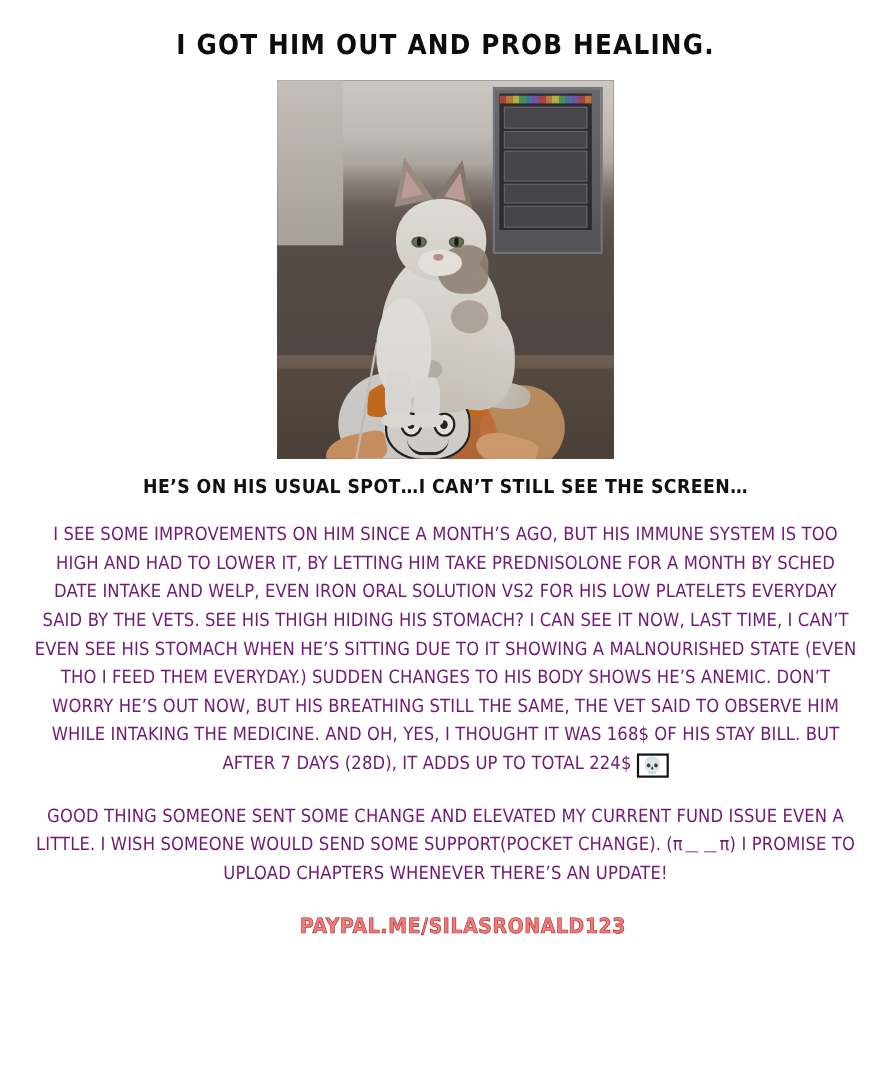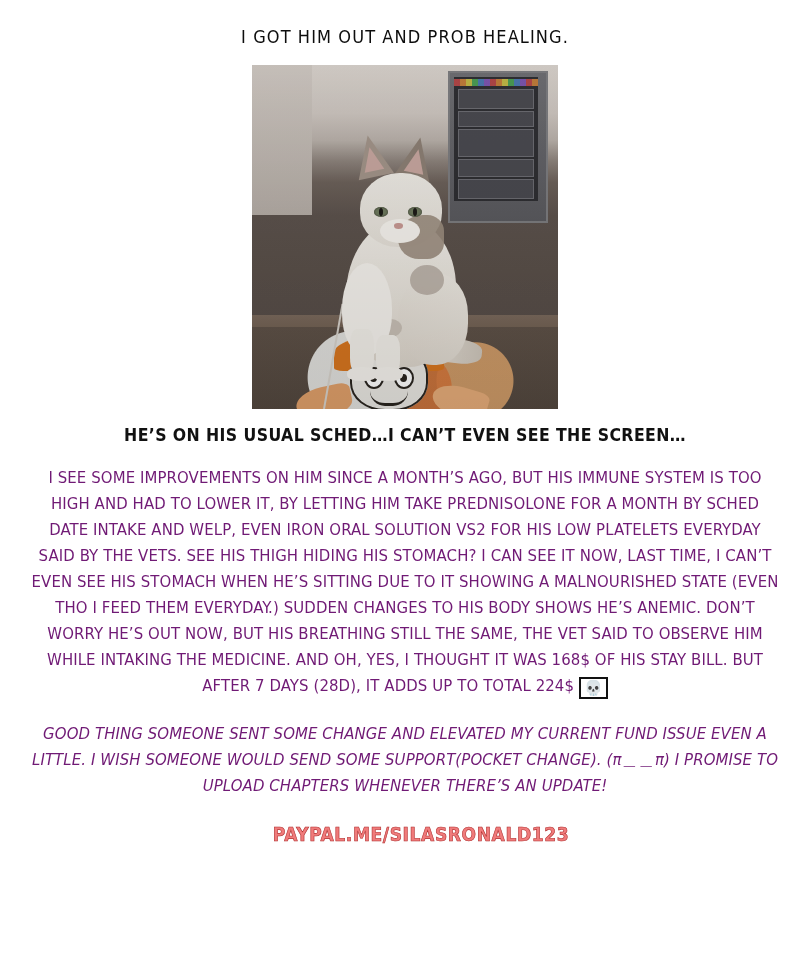--- a/index.html
+++ b/index.html
@@ -19,22 +19,22 @@
     width: 810px;
     height: 968px;
     background: #ffffff;
     box-sizing: border-box;
     display: flex;
     flex-direction: column;
     align-items: center;
   }
   .title {
     margin-top: 26px;
-    font-size: 18px;
-    font-weight: normal;
+    font-size: 25px;
+    font-weight: bold;
     letter-spacing: 1.1px;
     text-align: left;
     font-family: "DejaVu Sans", sans-serif;
     font-stretch: condensed;
     color: #0d0d0d;
   }
   .photo-wrap {
     margin-top: 18px;
     width: 306px;
     height: 344px;
@@ -336,21 +336,20 @@
   .skull {
     display: inline-block;
     border: 2px solid #111;
     padding: 0 3px;
     line-height: 18px;
     font-size: 15px;
     vertical-align: -2px;
   }
   .body-text.second {
     margin-top: 22px;
-    font-style: italic;
   }
   .paypal {
     margin-top: 24px;
     font-size: 19px;
     font-weight: bold;
     letter-spacing: .6px;
     color: #f07b7b;
     -webkit-text-stroke: 0.6px #b03030;
     text-shadow: 0 0 1px #ffffff;
     font-stretch: condensed;
@@ -409,21 +408,21 @@
       <div class="ear-in l"></div>
       <div class="ear-in r"></div>
       <div class="muzzle"></div>
       <div class="eye l"></div>
       <div class="eye r"></div>
       <div class="nose"></div>
     </div>
     <div class="photo-shade"></div>
   </div>
 
-  <div class="caption">HE’S ON HIS USUAL SCHED…I CAN’T EVEN SEE THE SCREEN…</div>
+  <div class="caption">HE’S ON HIS USUAL SPOT…I CAN’T STILL SEE THE SCREEN…</div>
 
   <div class="body-text">
     <span>I SEE SOME IMPROVEMENTS ON HIM SINCE A MONTH’S AGO, BUT HIS IMMUNE SYSTEM IS TOO HIGH AND HAD TO LOWER IT, BY LETTING HIM TAKE PREDNISOLONE FOR A MONTH BY SCHED DATE INTAKE AND WELP, EVEN IRON ORAL SOLUTION VS2 FOR HIS LOW PLATELETS EVERYDAY SAID BY THE VETS. SEE HIS THIGH HIDING HIS STOMACH? I CAN SEE IT NOW, LAST TIME, I CAN’T EVEN SEE HIS STOMACH WHEN HE’S SITTING DUE TO IT SHOWING A MALNOURISHED STATE (EVEN THO I FEED THEM EVERYDAY.) SUDDEN CHANGES TO HIS BODY SHOWS HE’S ANEMIC. DON’T WORRY HE’S OUT NOW, BUT HIS BREATHING STILL THE SAME, THE VET SAID TO OBSERVE HIM WHILE INTAKING THE MEDICINE. AND OH, YES, I THOUGHT IT WAS 168$ OF HIS STAY BILL. BUT AFTER 7 DAYS (28D), IT ADDS UP TO TOTAL 224$ </span><span class="skull">💀</span>
   </div>
 
   <div class="body-text second">GOOD THING SOMEONE SENT SOME CHANGE AND ELEVATED MY CURRENT FUND ISSUE EVEN A LITTLE. I WISH SOMEONE WOULD SEND SOME SUPPORT(POCKET CHANGE). (π＿＿π) I PROMISE TO UPLOAD CHAPTERS WHENEVER THERE’S AN UPDATE!</div>
 
   <div class="paypal">PAYPAL.ME/SILASRONALD123</div>
 
 </div>

